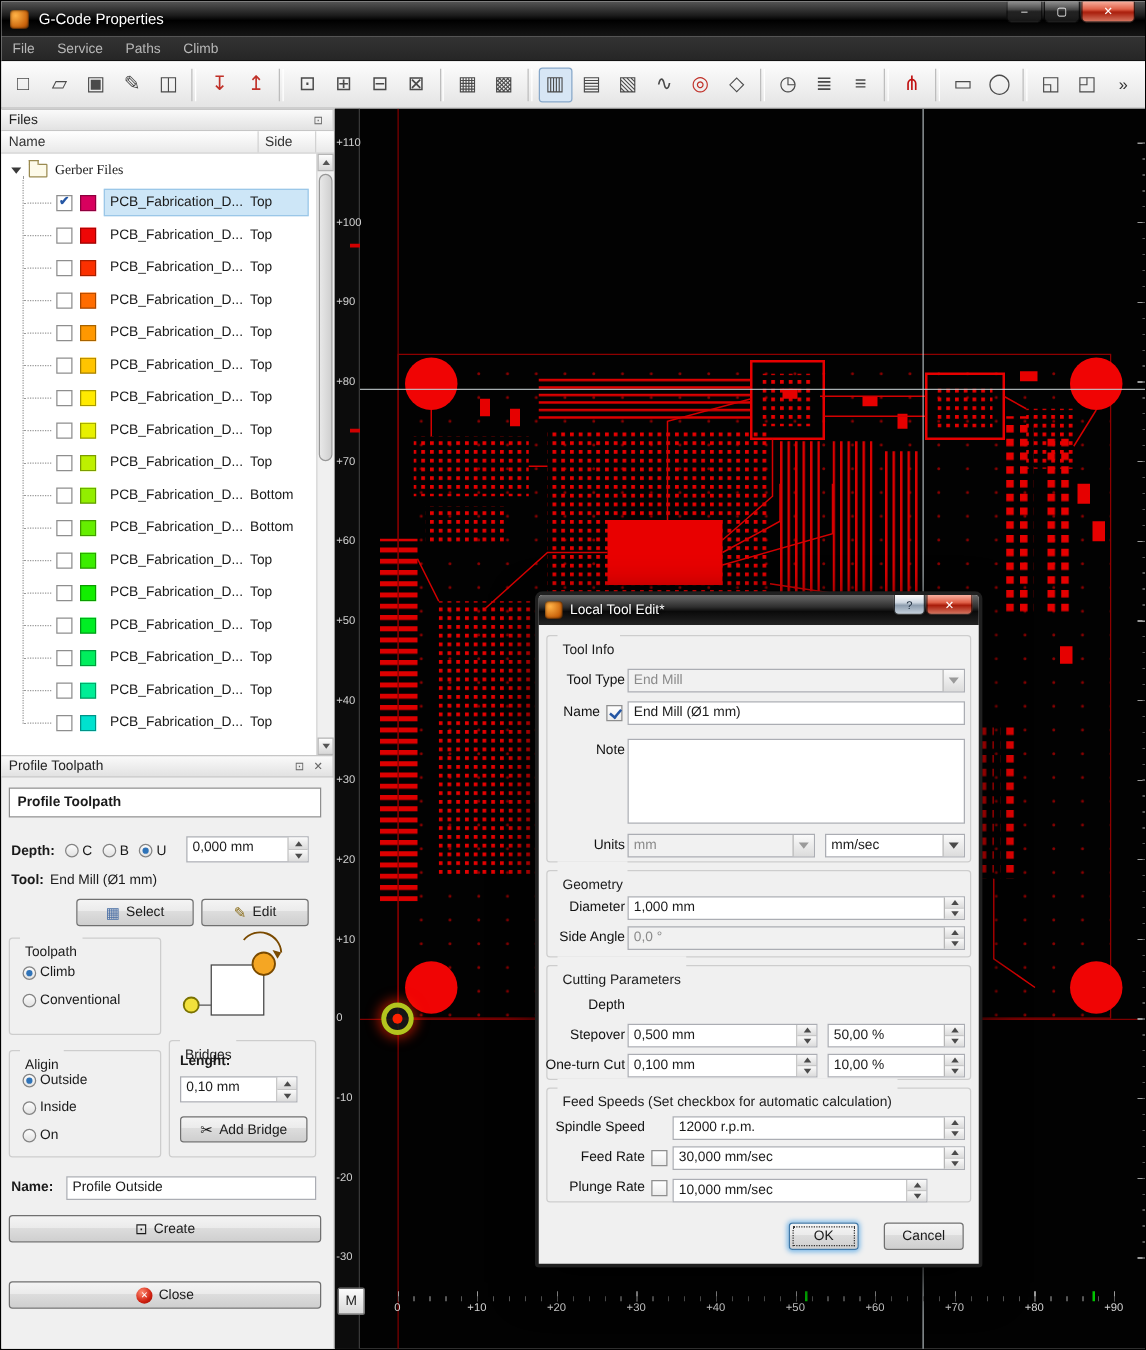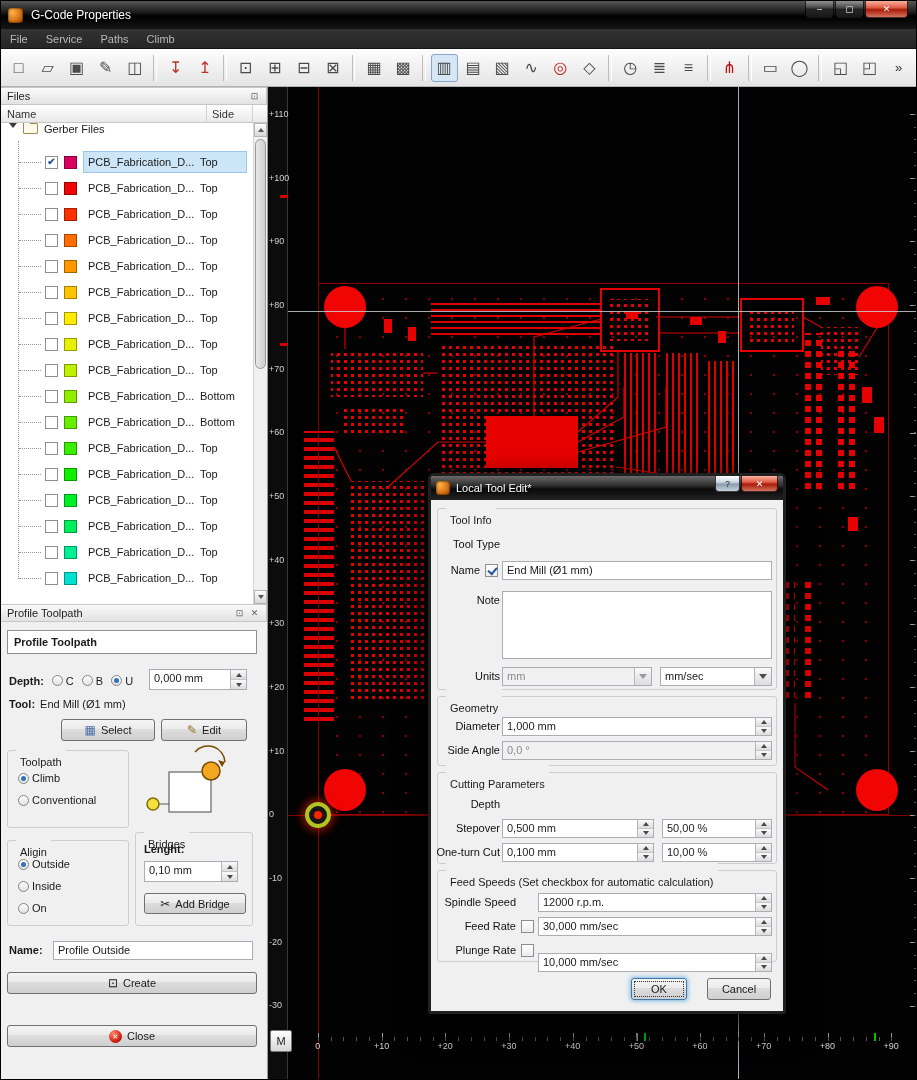--- a/index.html
+++ b/index.html
@@ -43,21 +43,21 @@
   .panel-titlebar{height:18px;background:linear-gradient(#fafafa,#e2e2e2);border:1px solid #c6c6c6;border-left:none;
     display:flex;align-items:center;padding:0 4px 0 6px;}
   .pt-title{flex:1;font-size:11px;color:#222;}
   .pt-ic{width:15px;height:14px;display:flex;align-items:center;justify-content:center;color:#666;font-size:9px;}
   .col-head{height:18px;display:flex;align-items:center;background:linear-gradient(#fff,#e9e9e9);
     border-bottom:1px solid #c6c6c6;color:#333;}
   .col-name{flex:1;padding-left:6px;border-right:1px solid #d2d2d2;height:100%;display:flex;align-items:center;}
   .col-side{width:46px;padding-left:5px;border-right:1px solid #d2d2d2;height:100%;display:flex;align-items:center;}
   .col-fill{width:14px;height:100%;}
   .tree{position:absolute;left:0;top:36px;right:14px;bottom:0;overflow:hidden;background:#fff;}
-  .tree-root-row{height:26px;display:flex;padding-left:8px;}
+  .tree-root-row{height:26px;display:flex;align-items:center;padding-left:8px;font-family:Liberation Serif, serif;}
   .exp{width:0;height:0;border-left:4px solid transparent;border-right:4px solid transparent;border-top:5px solid #3a3a3a;margin-right:6px;}
   .folder{width:15px;height:11px;border:1px solid #9a8a50;background:#fdfae9;border-radius:1px;position:relative;margin-right:6px;}
   .folder::before{content:"";position:absolute;top:-4px;left:-1px;width:6px;height:3px;border:1px solid #9a8a50;border-bottom:none;background:#fdfae9;}
   .tree-rows{position:relative;}
   .tree-rows::before{content:"";position:absolute;left:17px;top:-8px;bottom:12px;border-left:1px dotted #9a9a9a;}
   .tree-row{height:26px;display:flex;align-items:center;padding-left:44px;position:relative;}
   .tree-row::before{content:"";position:absolute;left:18px;top:13px;width:22px;border-top:1px dotted #9a9a9a;}
   .cb{width:13px;height:13px;border:1px solid #8e8e8e;background:#fff;display:flex;align-items:center;justify-content:center;margin-right:6px;flex:none;}
   .cb i{font-style:normal;font-weight:bold;font-size:10px;color:#2456a4;line-height:1;}
   .swatch{width:13px;height:13px;margin-right:6px;flex:none;box-shadow:inset 0 0 0 1px rgba(0,0,0,.35);}
@@ -809,20 +809,24 @@
       <div class="dlg-ctrls">
         <div class="dbtn help" data-name="help-button">?</div>
         <div class="dbtn close" data-name="close-dialog-button">✕</div>
       </div>
     </div>
     <div class="dlg-body">
 
       <div class="grp" style="left:6px;top:8px;width:340px;height:182px" data-name="tool-info-group">
         <span class="grp-title">Tool Info</span>
         <span class="dl" style="left:-40px;top:26px;width:102px" data-name="tool-type-label">Tool Type</span>
+        <div class="fld dis" style="left:64px;top:26px;width:270px" data-name="tool-type-combo">
+          <span class="val">End Mill</span>
+          <span class="drop" data-name="dropdown-arrow-icon"></span>
+        </div>
         <span class="dl" style="left:-40px;top:52px;width:82px" data-name="name-label">Name</span>
         <span class="cbx checked" style="left:47px;top:55px" data-name="name-checkbox"></span>
         <div class="fld txt" style="left:64px;top:52px;width:270px" data-name="tool-name-field">
           <span class="val">End Mill (Ø1 mm)</span>
         </div>
         <span class="dl" style="left:-40px;top:82px;width:102px" data-name="note-label">Note</span>
         <div class="fld area" style="left:64px;top:82px;width:270px" data-name="note-textarea">
           <span class="val"></span>
         </div>
         <span class="dl" style="left:-40px;top:158px;width:102px" data-name="units-label">Units</span>
@@ -905,21 +909,21 @@
         <span class="cbx" style="left:83px;top:49px" data-name="feed-rate-checkbox"></span>
         <div class="fld" style="left:100px;top:46px;width:234px" data-name="feed-rate-field">
           <span class="val">30,000 mm/sec</span>
           <span class="ud" data-name="spinner-buttons">
               <i class="up" data-name="spin-up-icon"></i>
               <i class="dn" data-name="spin-down-icon"></i>
             </span>
         </div>
         <span class="dl" style="left:-26px;top:70px;width:104px" data-name="plunge-rate-label">Plunge Rate</span>
         <span class="cbx" style="left:83px;top:73px" data-name="plunge-rate-checkbox"></span>
-        <div class="fld" style="left:100px;top:82px;width:234px" data-name="plunge-rate-field">
+        <div class="fld" style="left:100px;top:72px;width:204px" data-name="plunge-rate-field">
           <span class="val">10,000 mm/sec</span>
           <span class="ud" data-name="spinner-buttons">
               <i class="up" data-name="spin-up-icon"></i>
               <i class="dn" data-name="spin-down-icon"></i>
             </span>
         </div>
       </div>
 
       <div class="dlg-btn focused" style="left:200px;top:478px;width:56px" data-name="ok-button">OK</div>
       <div class="dlg-btn" style="left:276px;top:478px;width:64px" data-name="cancel-button">Cancel</div>

